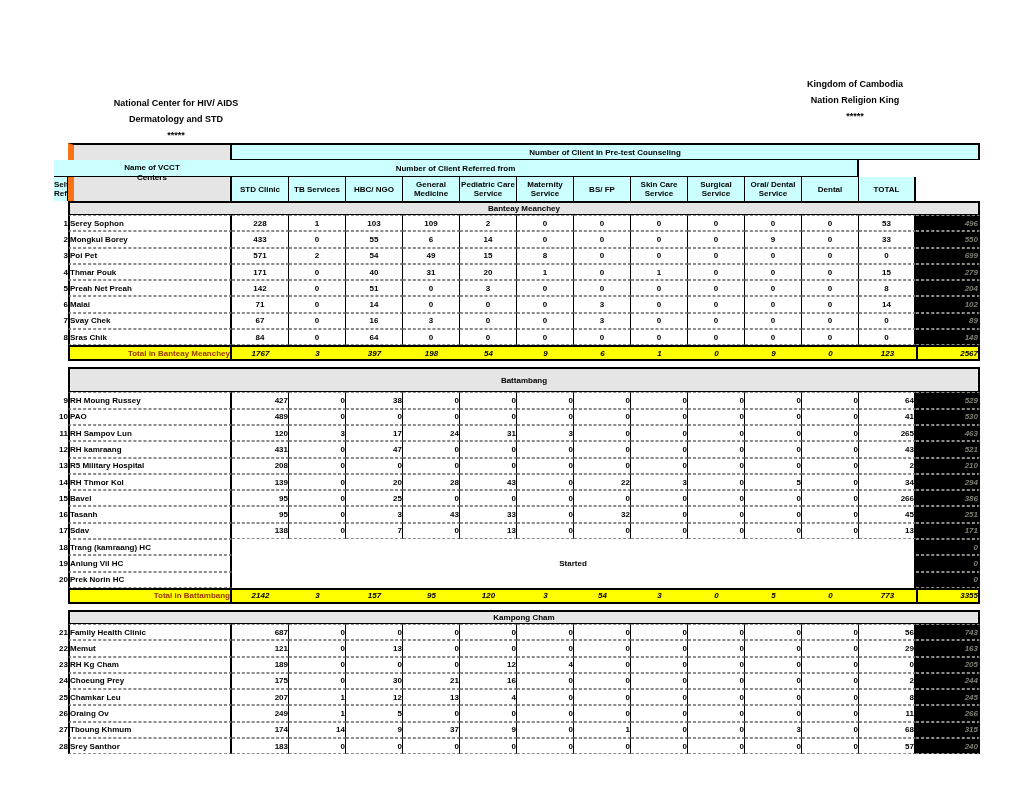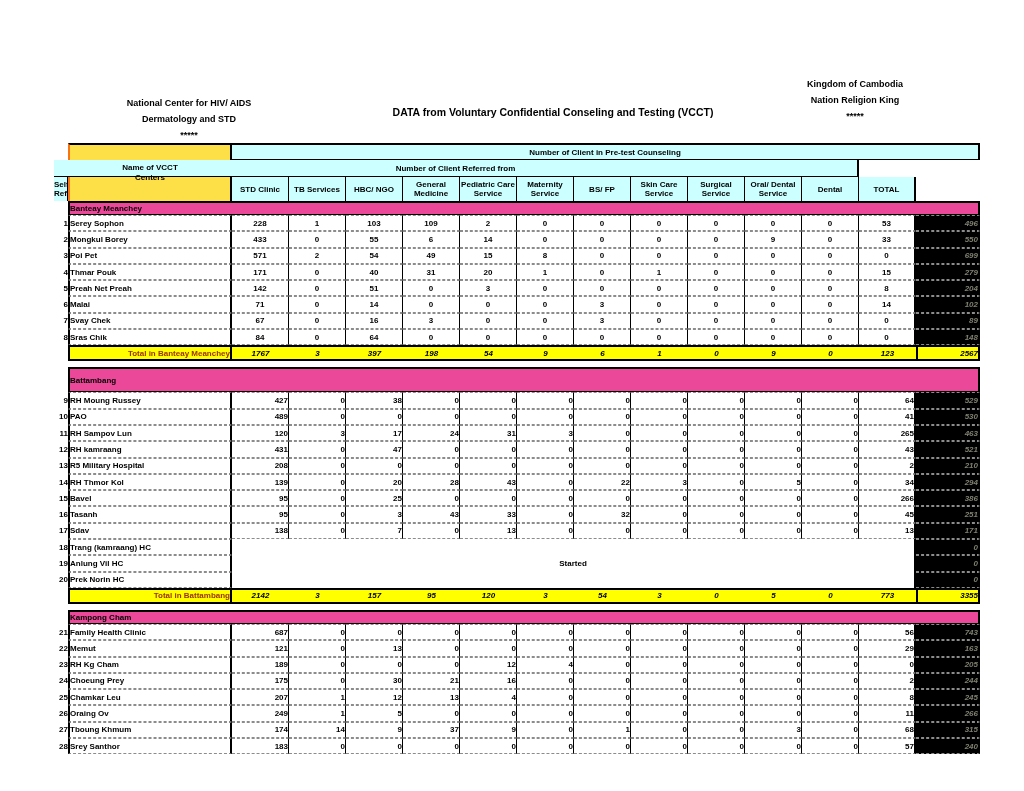--- a/index.html
+++ b/index.html
@@ -1,42 +1,42 @@
 <!DOCTYPE html>
 <html><head>
 <meta charset="utf-8">
 <style>
   html,body{margin:0;padding:0;background:#fff;}
   #page{position:relative;width:1024px;height:791px;background:#ffffff;overflow:hidden;
         font-family:"Liberation Sans",sans-serif;color:#000;}
   .hblock{position:absolute;text-align:center;font-weight:bold;font-size:9px;line-height:16px;}
-  #hdr-left{left:89px;top:95px;width:200px;}
+  #hdr-left{left:76px;top:95px;width:200px;}
   #hdr-right{left:755px;top:76px;width:200px;}
   #main-title{position:absolute;left:253px;top:106px;width:600px;text-align:center;
               font-weight:bold;font-size:10.5px;}
   #main-subtitle{position:absolute;left:253px;top:122px;width:600px;text-align:center;
               font-weight:bold;font-size:10.5px;}
   #tbl{position:absolute;left:54px;top:143px;border-collapse:separate;border-spacing:0;
        table-layout:fixed;width:926px;}
   #tbl td{box-sizing:border-box;padding:0;vertical-align:middle;font-size:8px;font-weight:bold;
           overflow:hidden;white-space:nowrap;}
   
-  .hname{background:#fde047;border-left:2px solid #f97316;border-right:2px solid #000;
+  .hname{background:#e5e5e5;border-left:6px solid #f97316;border-right:2px solid #000;
          border-top:2px solid #000;text-align:center;white-space:pre-line !important;line-height:10px;}
   .band{background:#ccffff;border-right:2px solid #000;border-top:2px solid #000;
         border-bottom:1px solid #000;text-align:center;}
   .band2{border-top:0;margin-top:20px;}
   .colhead{background:#ccffff;border-right:1px solid #000;text-align:center;
            white-space:pre-line !important;line-height:9px;}
   .colhead.last{border-right:2px solid #000;}
   
   .rownum{border:0;text-align:right;padding-right:3px;font-size:8px;background:#fff;}
   
-  .bar{background:#ec4899;border:2px solid #000;border-bottom:1px solid #000;
-       text-align:left;padding-left:4px;}
+  .bar{background:#e5e5e5;border:2px solid #000;border-bottom:1px solid #000;
+       text-align:center;padding-left:4px;}
   
   .name{border-left:2px solid #000;border-right:2px solid #000;
         border-top:1px dashed #8c8c8c;border-bottom:1px dashed #8c8c8c;
         text-align:left;padding-left:5px;}
   .val{border-right:1px solid #000;border-top:1px dashed #8c8c8c;border-bottom:1px dashed #8c8c8c;}
   .val.thick{border-right:2px solid #000;}
   .val-center .val{text-align:center;}
   .val-right .val{text-align:right;padding-right:3px;}
   .tot{background:#000000;border-right:2px solid #000;border-top:1px dashed #8c8c8c;
        border-bottom:1px dashed #8c8c8c;text-align:right;padding-right:3px;
@@ -64,21 +64,20 @@
     <div>Dermatology and STD</div>
     <div>*****</div>
   </div>
 
   <div id="hdr-right" class="hblock">
     <div>Kingdom of Cambodia</div>
     <div>Nation Religion King</div>
     <div>*****</div>
   </div>
 
-  <div id="main-title">DATA from Voluntary Confidential Conseling and Testing (VCCT)</div>
 
   <table id="tbl">
     <colgroup>
       <col style="width:14px">
         <col style="width:164px">
       <col style="width:57px">
         <col style="width:57px">
         <col style="width:57px">
         <col style="width:57px">
       <col style="width:57px">

